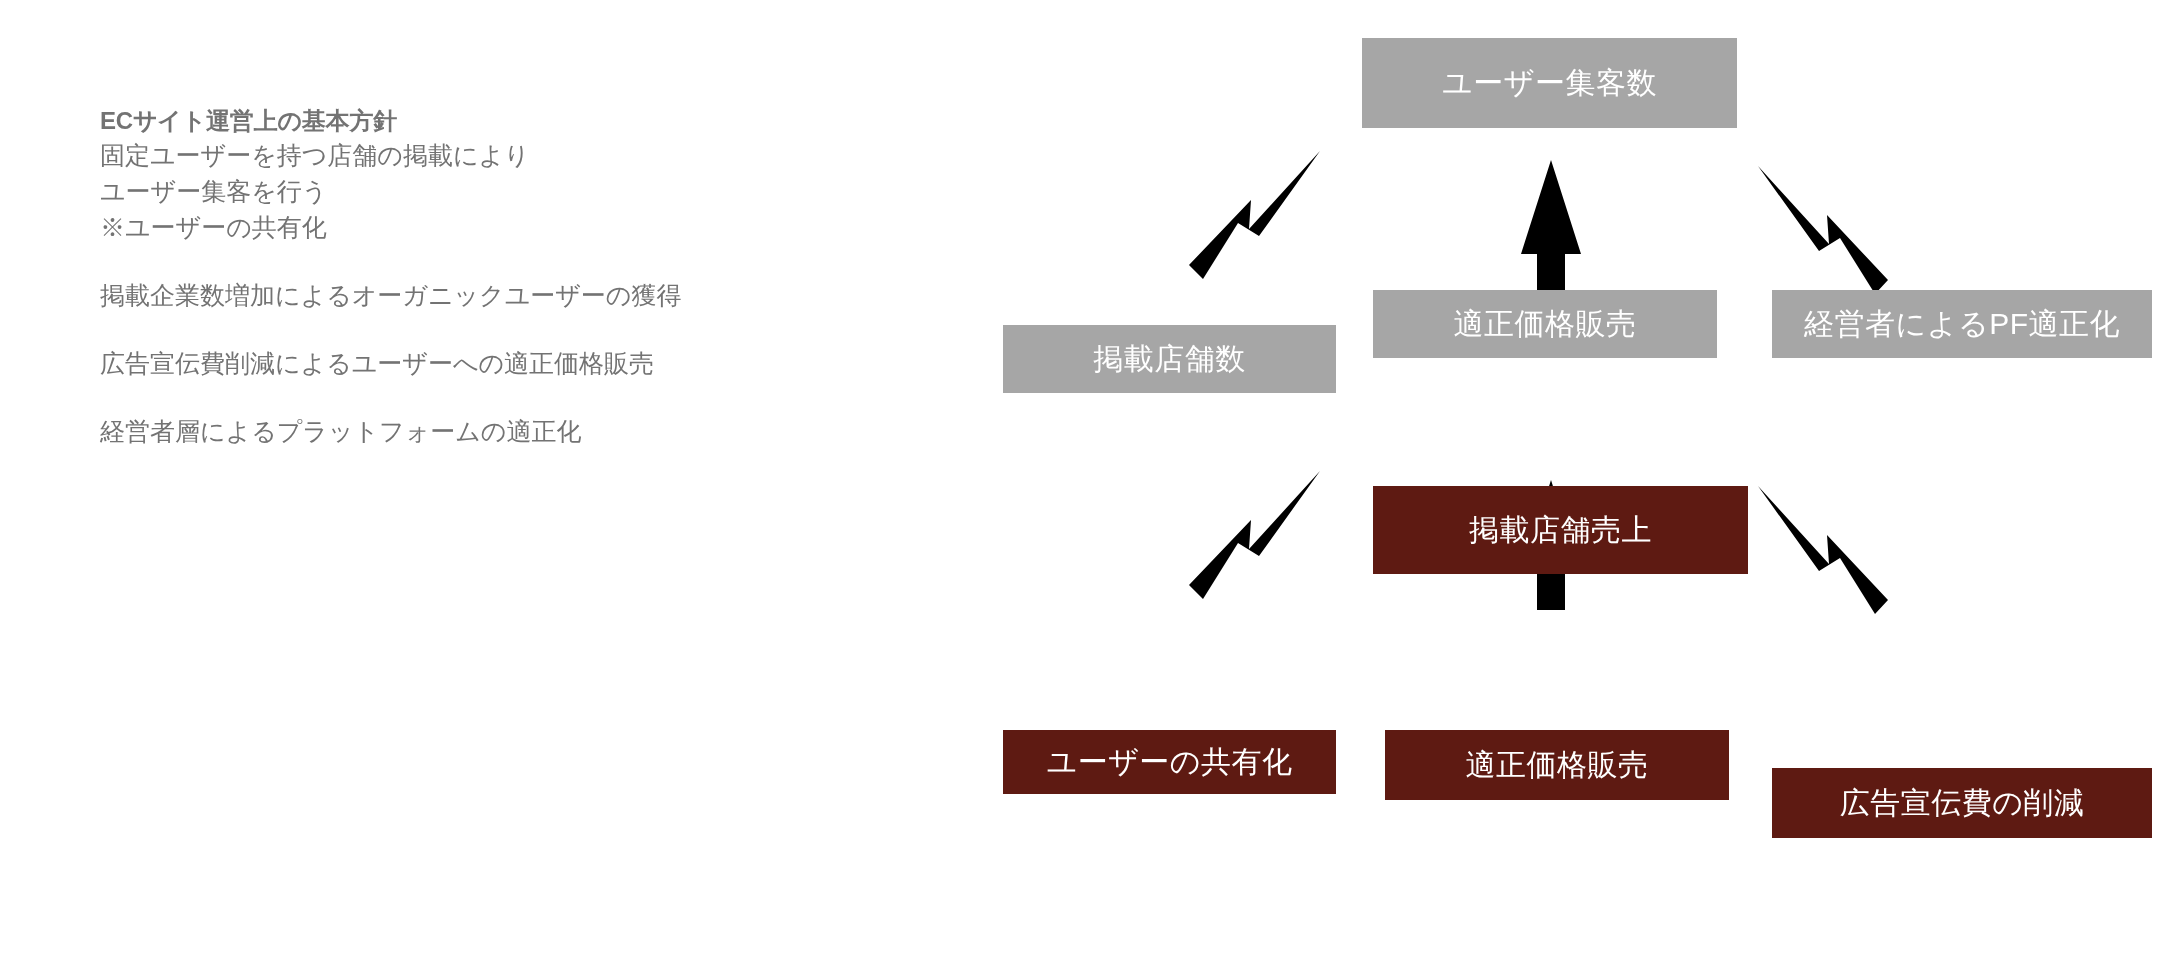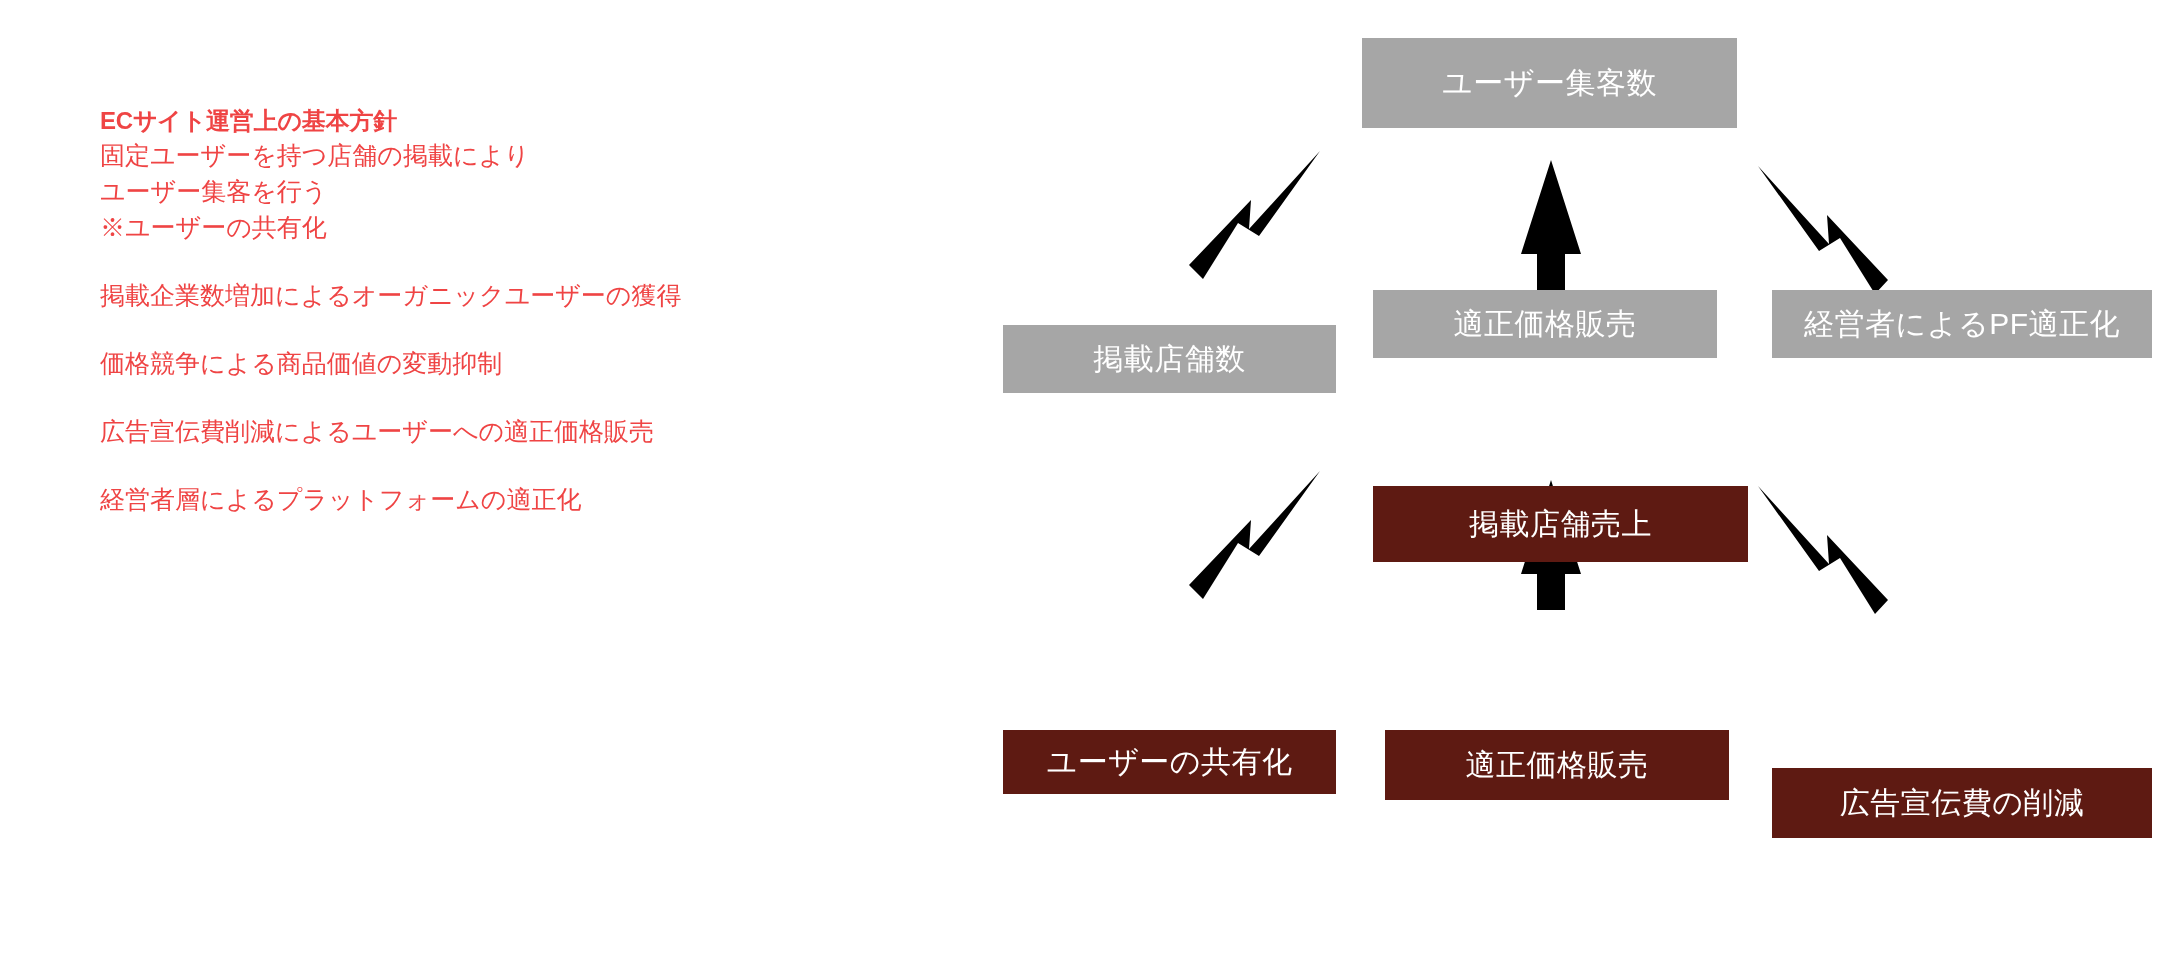--- a/index.html
+++ b/index.html
@@ -19,21 +19,21 @@
 
   
   #left-panel {
     position: absolute;
     left: 100px;
     top: 104px;
     width: 700px;
   }
   .para {
     margin: 0;
-    color: #ef4444;
+    color: #737373;
     font-size: 25px;
     line-height: 36px;
     white-space: pre-line;
   }
   .para.heading {
     font-family: "Liberation Sans", "DejaVu Sans", sans-serif;
     font-weight: bold;
     font-size: 24px;
     line-height: 34px;
     letter-spacing: -0.2px;
@@ -78,21 +78,20 @@
 <body>
 
 <div id="page">
 
   <div id="left-panel">
     <p class="para heading">ECサイト運営上の基本方針</p>
     <p class="para">固定ユーザーを持つ店舗の掲載により
 ユーザー集客を行う
 ※ユーザーの共有化</p>
     <p class="para block-gap">掲載企業数増加によるオーガニックユーザーの獲得</p>
-    <p class="para block-gap">価格競争による商品価値の変動抑制</p>
     <p class="para block-gap">広告宣伝費削減によるユーザーへの適正価格販売</p>
     <p class="para block-gap">経営者層によるプラットフォームの適正化</p>
   </div>
 
   <div id="diagram">
 
     <svg class="arrow-layer" viewBox="0 0 2157 972">
 
       <polygon fill="#000000" points="1189,265 1251,200 1249,229 1320,151 1259,236 1238,223 1203,279"></polygon>
 
@@ -116,21 +115,21 @@
     </div>
 
     <div class="node gray" style="left:1373px; top:290px; width:344px; height:68px;">
       <span class="node-label">適正価格販売</span>
     </div>
 
     <div class="node gray" style="left:1772px; top:290px; width:380px; height:68px;">
       <span class="node-label">経営者によるPF適正化</span>
     </div>
 
-    <div class="node maroon" style="left:1373px; top:486px; width:375px; height:76px;align-items:center;">
+    <div class="node maroon" style="left:1373px; top:486px; width:375px; height:88px;align-items:center;">
       <span class="node-label">掲載店舗売上</span>
     </div>
 
     <div class="node maroon" style="left:1003px; top:730px; width:333px; height:64px;">
       <span class="node-label">ユーザーの共有化</span>
     </div>
 
     <div class="node maroon" style="left:1385px; top:730px; width:344px; height:70px;">
       <span class="node-label">適正価格販売</span>
     </div>

